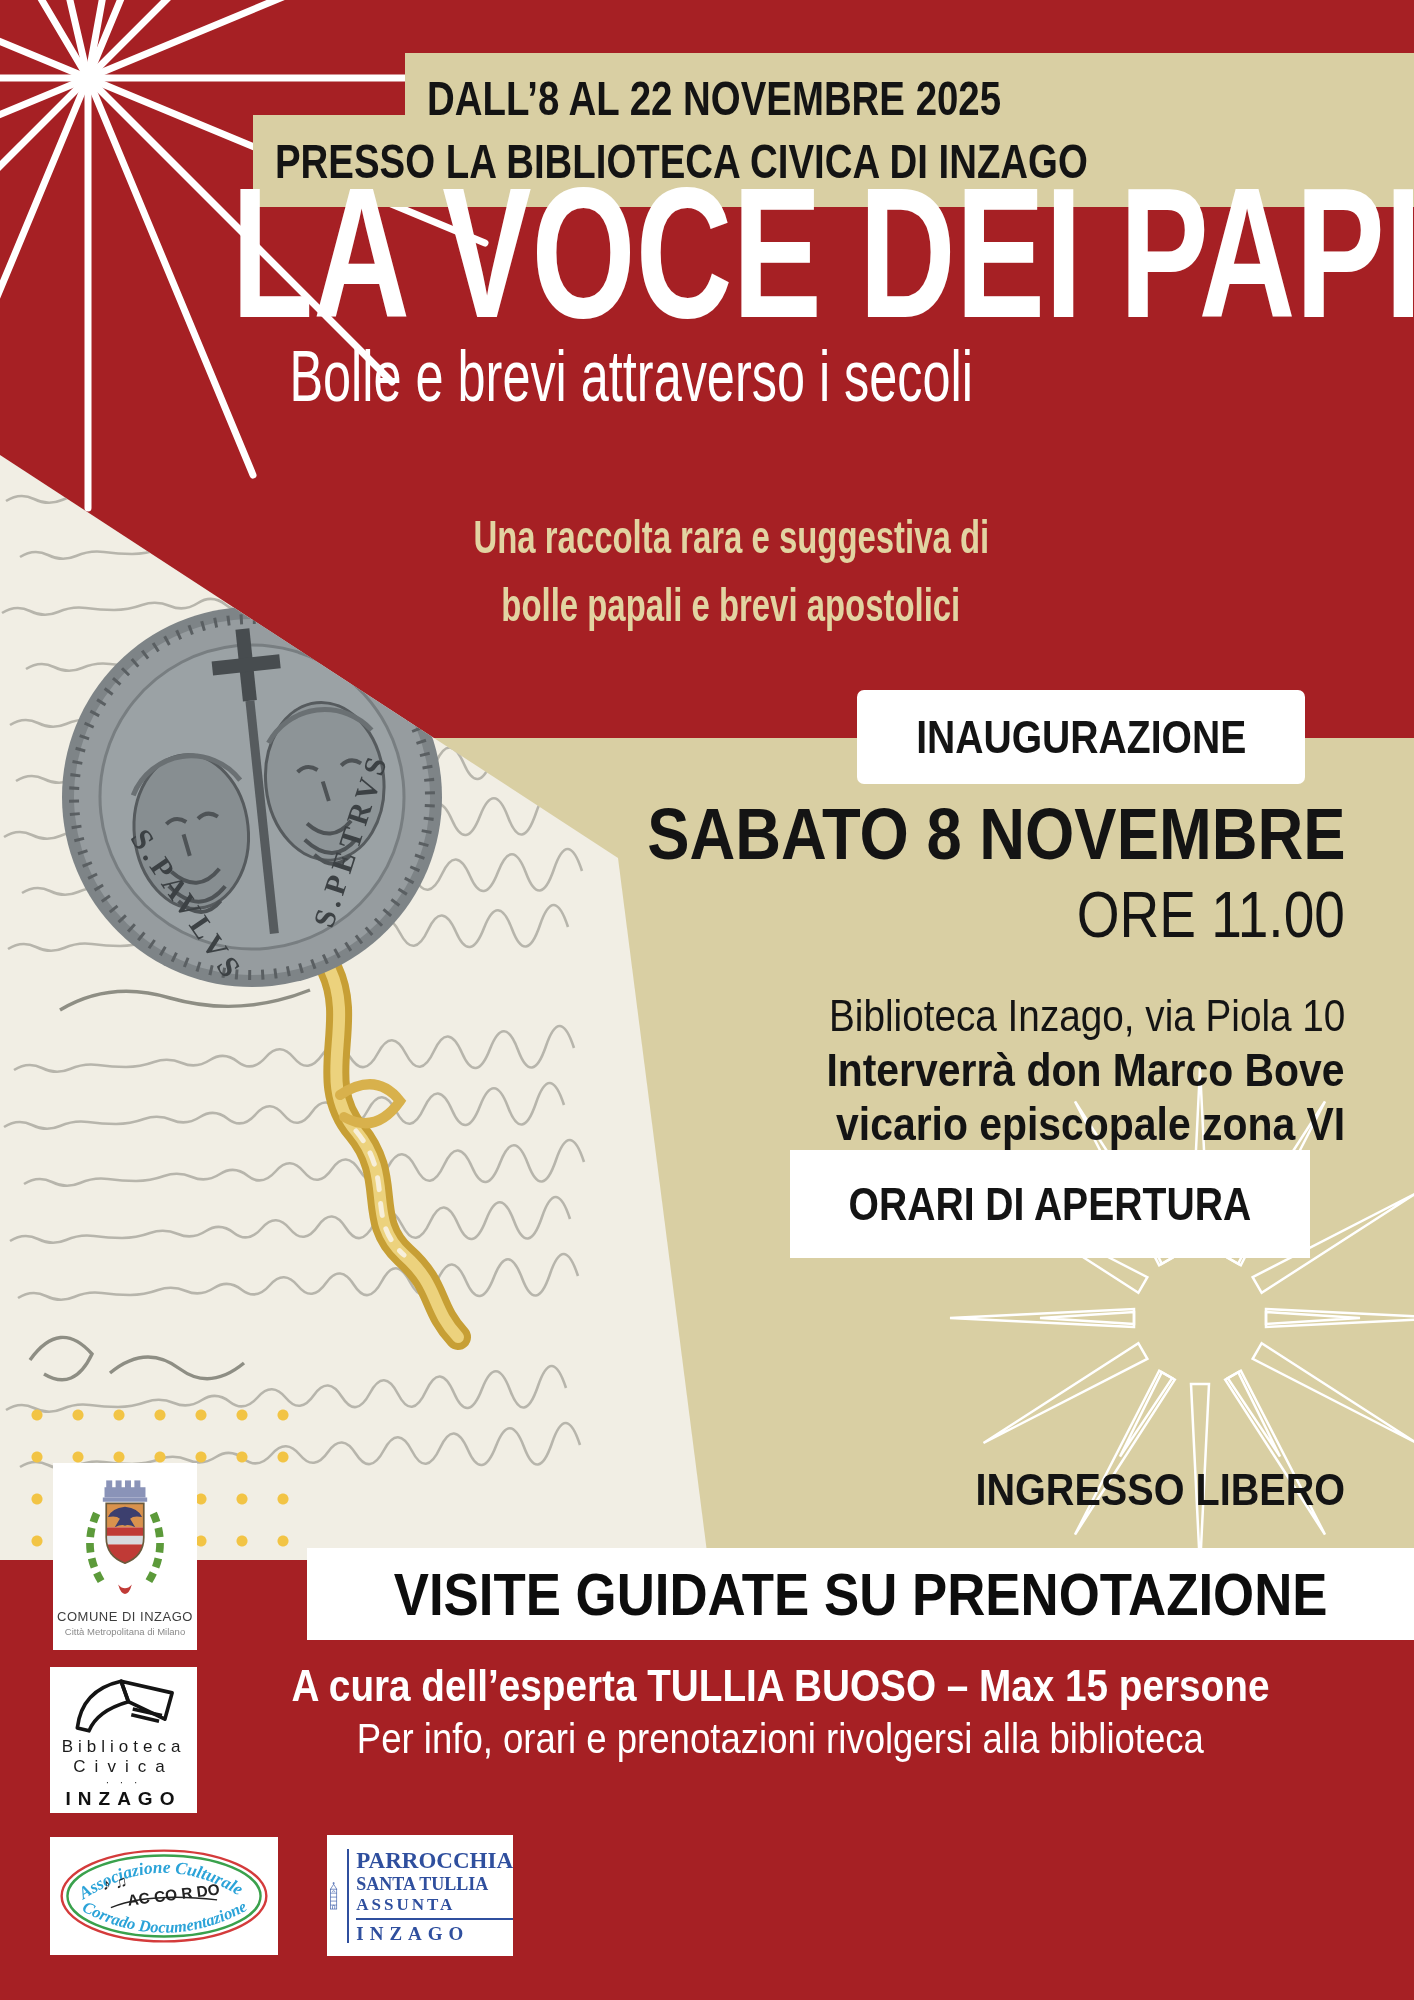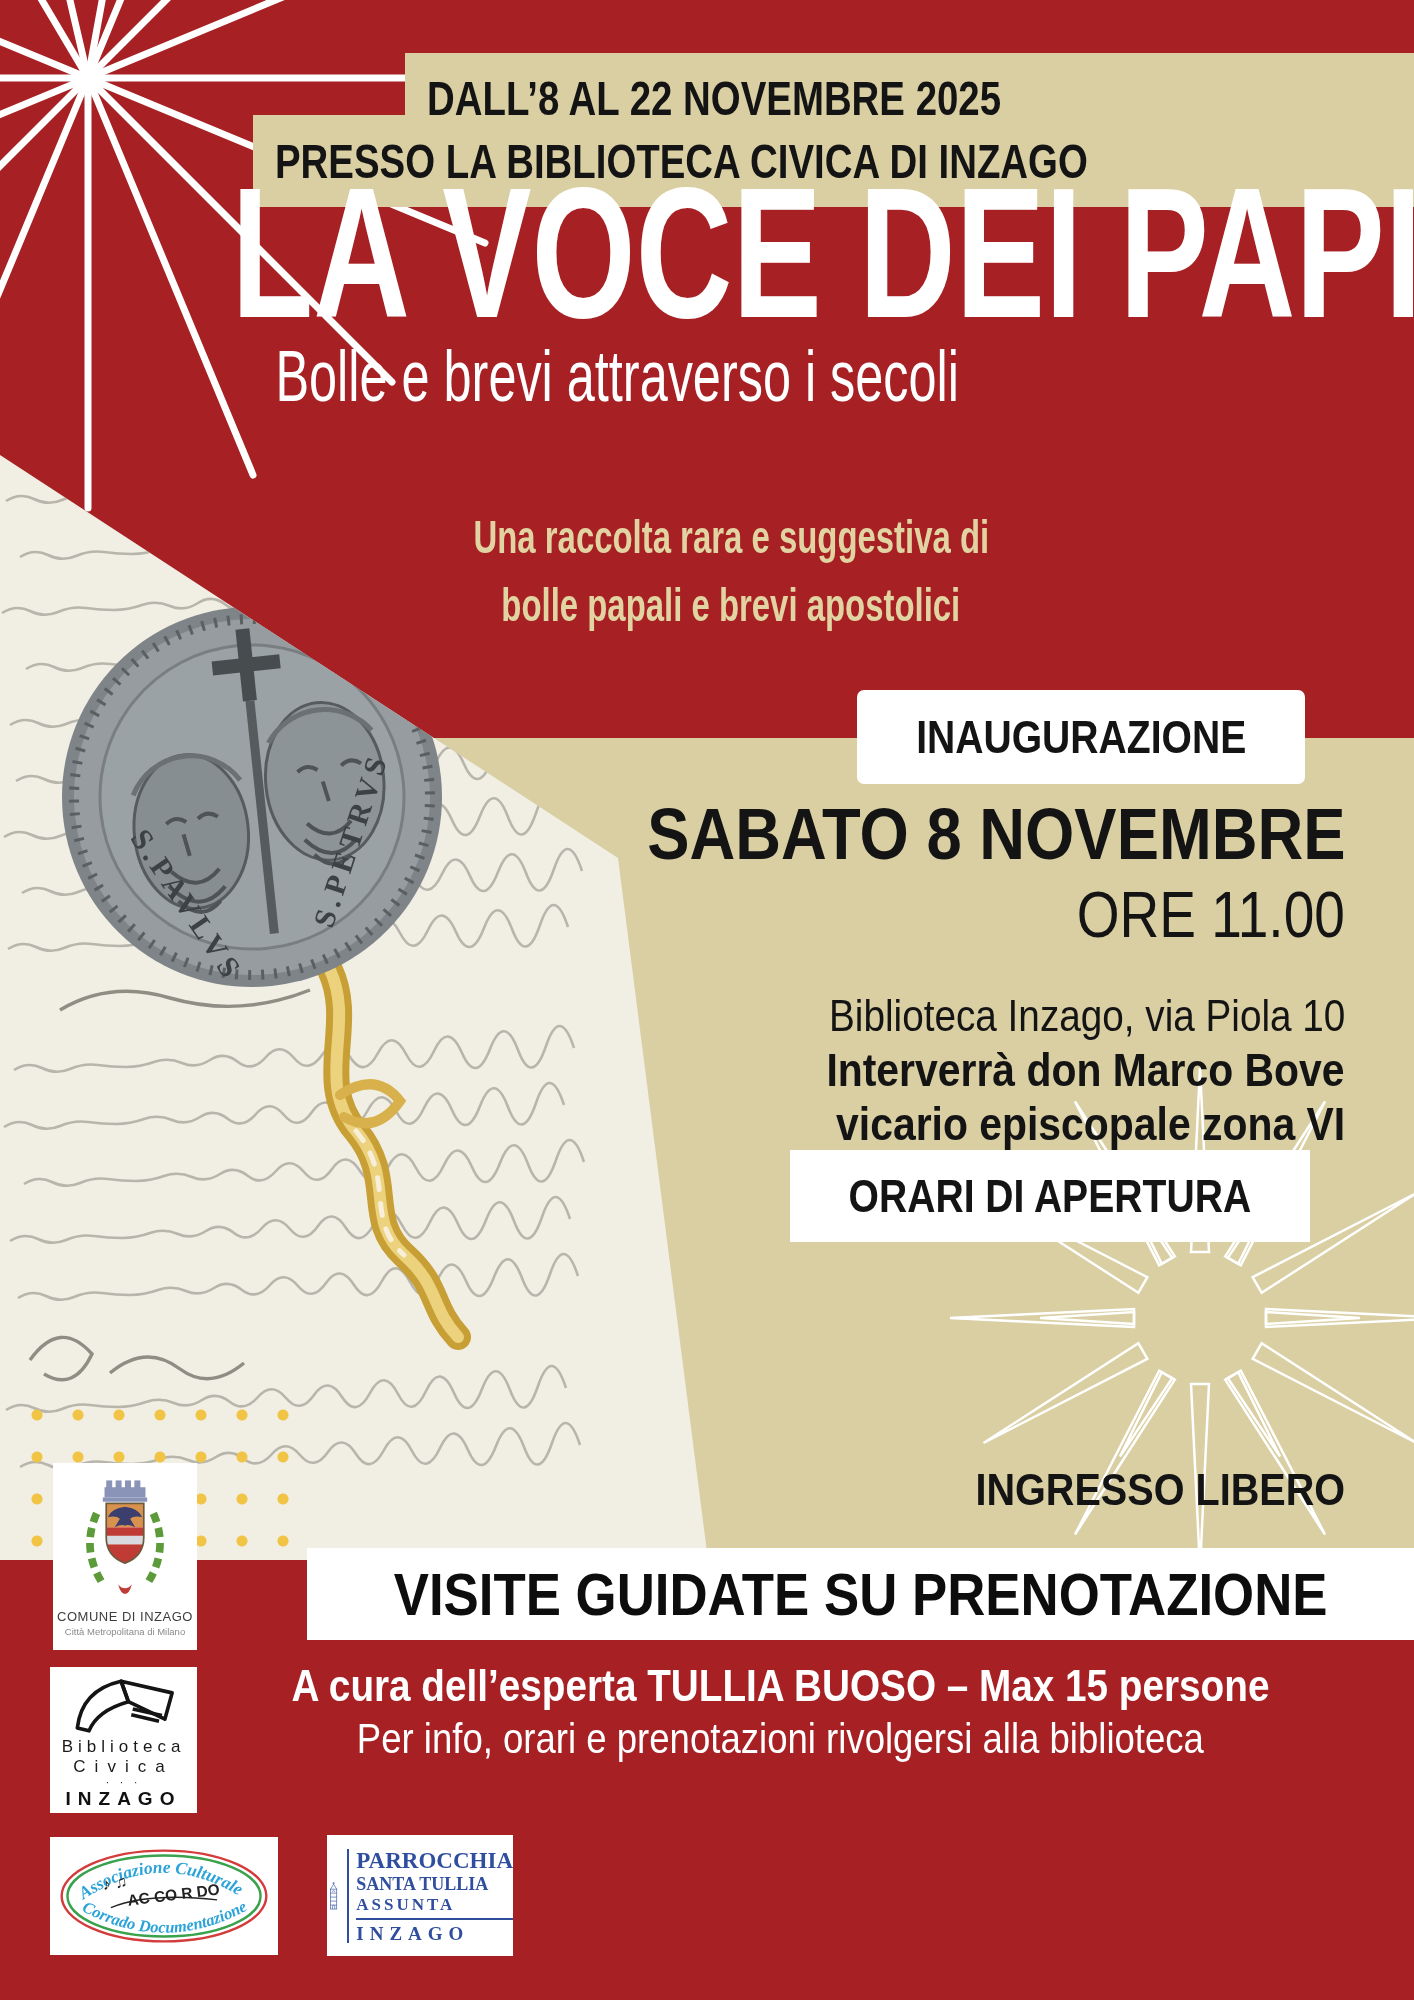--- a/index.html
+++ b/index.html
@@ -57,21 +57,21 @@
   <div class="abs banner from-left" style="left:405px;top:53px;width:1009px;height:90px;padding-left:22px;">
     <span class="sx ink b" style="--s:.8;font-size:48px">DALL’8 AL 22 NOVEMBRE 2025</span>
   </div>
   <div class="abs banner from-left" style="left:253px;top:115px;width:1161px;height:92px;padding-left:22px;">
     <span class="sx ink b" style="--s:.8;font-size:48px">PRESSO LA BIBLIOTECA CIVICA DI INZAGO</span>
   </div>
 
   <div class="abs from-center" style="left:0;top:160px;width:1414px;">
     <span class="sx white b lh1" style="--s:.72;font-size:186px">LA VOCE DEI PAPI</span>
   </div>
-  <div class="abs from-center" style="left:0;top:340px;width:1234px;">
+  <div class="abs from-center" style="left:0;top:340px;width:1234px;padding-left:14px;">
     <span class="sx white lh1" style="--s:.7;font-size:72px">Bolle e brevi attraverso i secoli</span>
   </div>
   <div class="abs from-center" style="left:231px;top:508px;width:1000px;line-height:57px;">
     <span class="sx goldtx b" style="--s:.7;font-size:47px">Una raccolta rara e suggestiva di</span><br>
     <span class="sx goldtx b" style="--s:.7;font-size:47px">bolle papali e brevi apostolici</span>
   </div>
 
   <div class="abs beige-panel"></div>
 
   <div class="abs photo">
@@ -208,21 +208,21 @@
   <div class="abs from-right" style="top:990px;right:69px;width:800px;">
     <span class="sx ink" style="--s:.86;font-size:45px">Biblioteca Inzago, via Piola 10</span>
   </div>
   <div class="abs from-right" style="top:1042px;right:69px;width:800px;">
     <span class="sx ink b" style="--s:.87;font-size:47px">Interverrà don Marco Bove</span>
   </div>
   <div class="abs from-right" style="top:1096px;right:69px;width:800px;">
     <span class="sx ink b" style="--s:.87;font-size:47px">vicario episcopale zona VI</span>
   </div>
 
-  <div class="abs whitebox" style="left:790px;top:1150px;width:520px;height:92px;text-align:center;">
+  <div class="abs whitebox" style="left:790px;top:1150px;width:520px;height:108px;text-align:center;">
     <span class="sx ink b" style="--s:.85;font-size:46px">ORARI DI APERTURA</span>
   </div>
   <div class="abs from-right" style="top:1464px;right:69px;width:800px;">
     <span class="sx ink b" style="--s:.88;font-size:45px">INGRESSO LIBERO</span>
   </div>
 
   <div class="abs whitebox" style="left:307px;top:1548px;width:1107px;height:92px;">
     <span class="sx b" style="--s:.88;font-size:60px;color:#0d0d0d">VISITE GUIDATE SU PRENOTAZIONE</span>
   </div>
   <div class="abs from-center" style="left:130px;top:1660px;width:1300px;">

